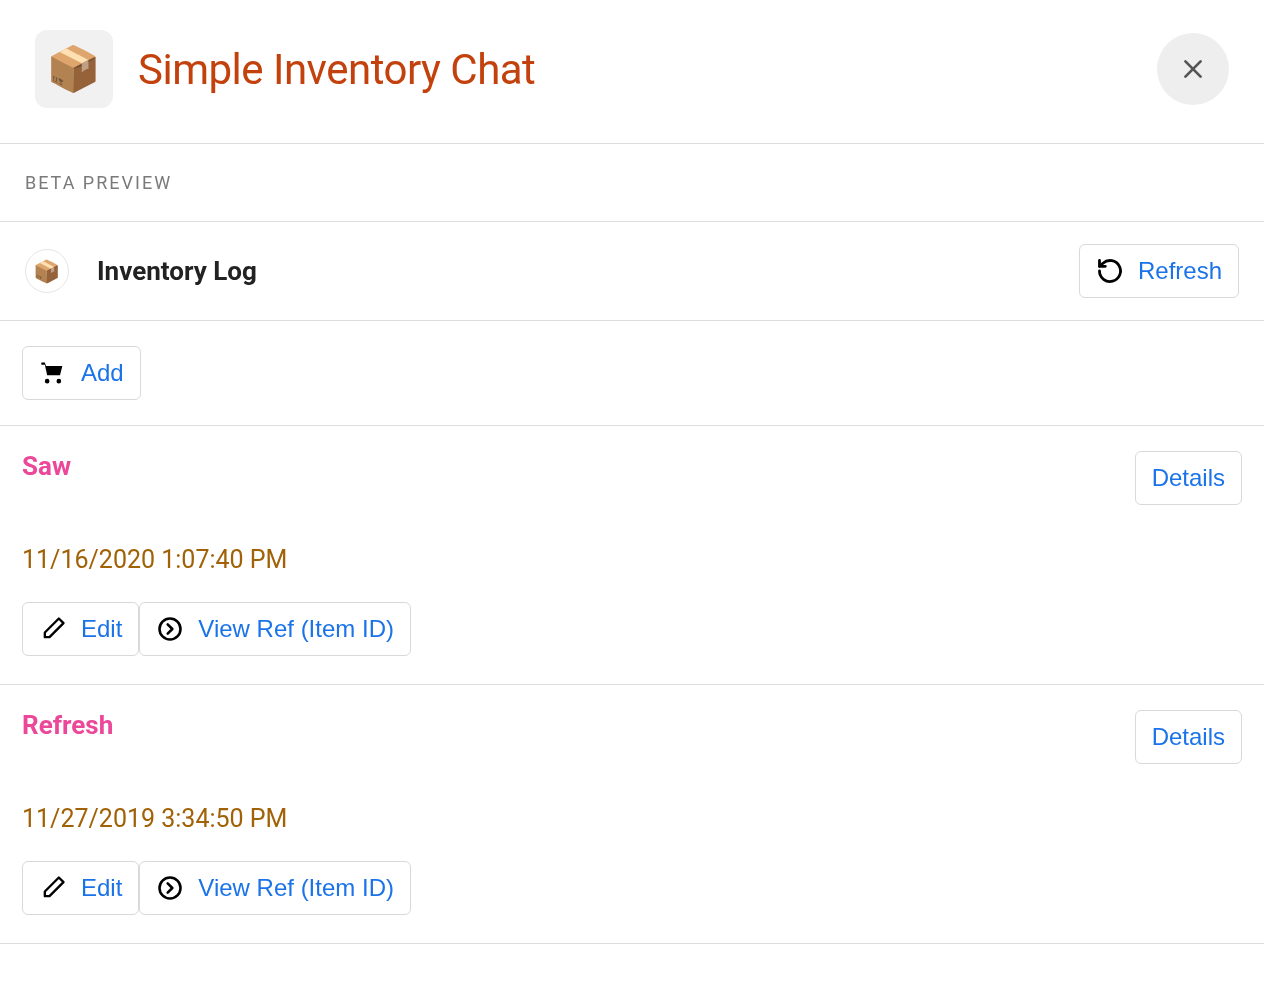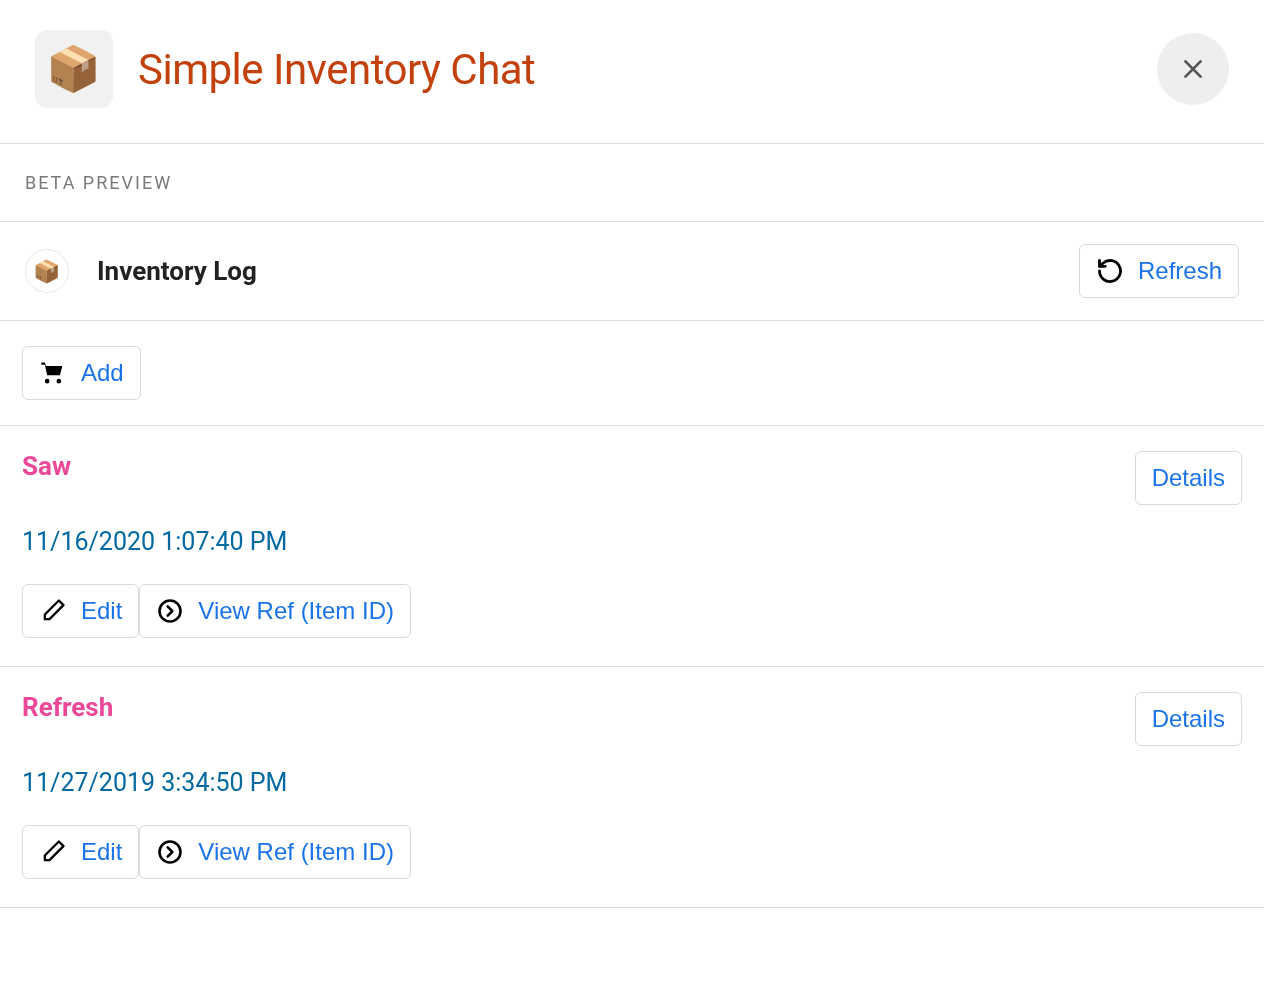--- a/index.html
+++ b/index.html
@@ -109,22 +109,22 @@
       justify-content: space-between;
       align-items: flex-start;
     }
     .item-name {
       font-size: 26px;
       font-weight: 700;
       color: #ec4899;
     }
     .item-time {
       font-size: 25px;
-      color: #0369a1;
-      margin-top: 22px;
+      color: #a16207;
+      margin-top: 40px;
     }
     .item-actions {
       display: flex;
       margin-top: 28px;
     }
     .refresh-icon { width: 26px; height: 26px; color:#000;}
   </style>
 </head>
 <body>
 

